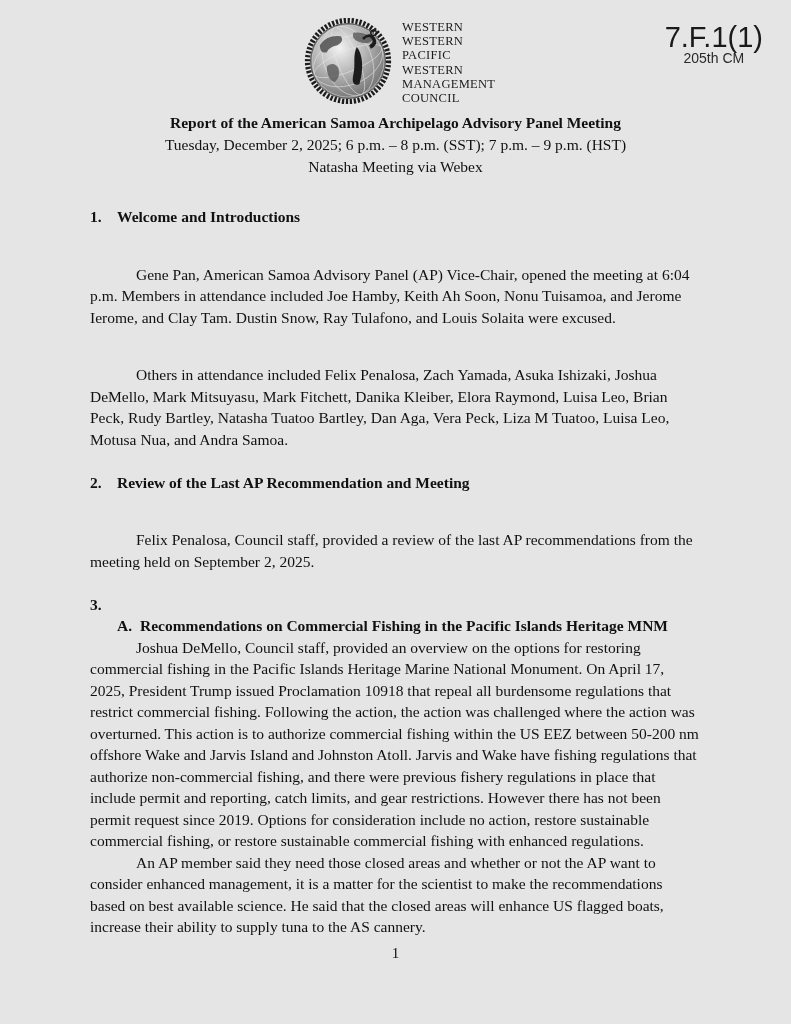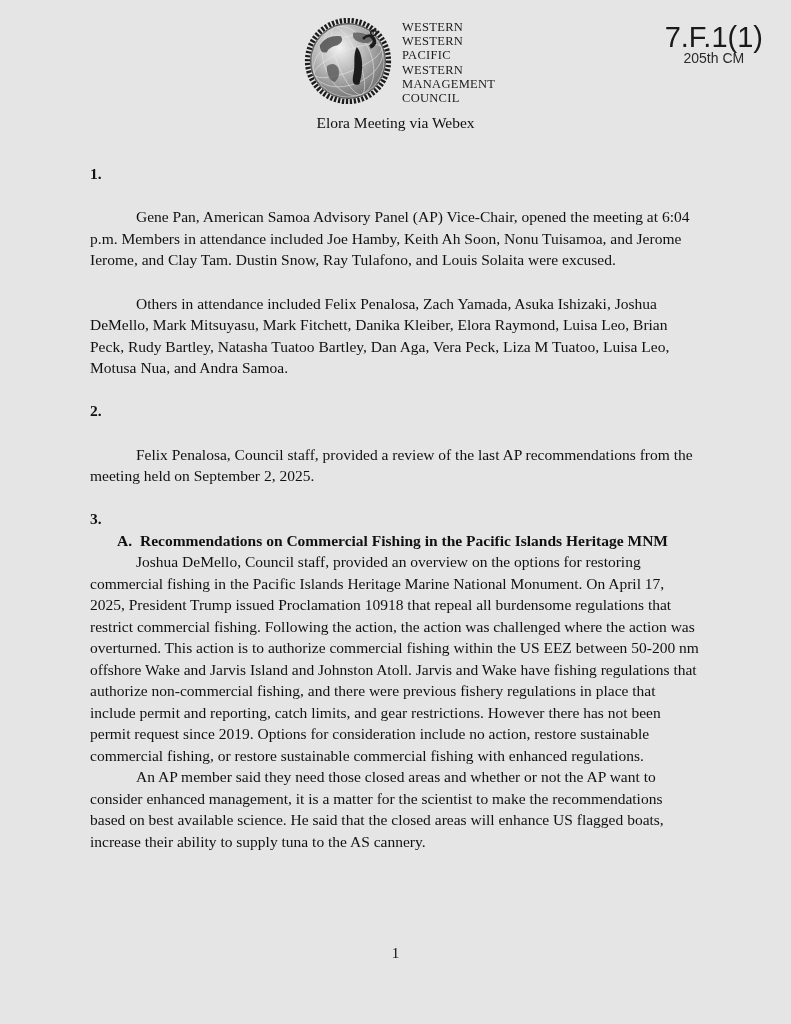--- a/index.html
+++ b/index.html
@@ -40,21 +40,21 @@
 
   
   .sections { margin-top:29px; font-size:15.5px; line-height:21.5px; }
   .section { margin-top:21.5px; }
   .sections .section:first-child { margin-top:0; }
   .sec-heading { display:flex; font-weight:bold; }
   .sec-num { width:27px; flex:0 0 27px; }
   .subheading { display:flex; font-weight:bold; margin-left:27px; }
   .sub-num { width:23px; flex:0 0 23px; }
   .para { text-indent:46px; }
-  .gap { margin-top:22px; }
+  .gap { margin-top:36px; }
 
   
   .footer {
     position:absolute; left:0; right:0; bottom:62px;
     text-align:center; font-size:15px;
   }
 </style>
 </head>
 <body>
 
@@ -105,34 +105,38 @@
         <div>COUNCIL</div>
       </div>
 
       <div class="agenda-block">
         <div class="agenda-code">7.F.1(1)</div>
         <div class="agenda-sub">205th CM</div>
       </div>
     </div>
 
     <div class="title-block">
-      <div>Elora Meeting via Webex</div>
+      <div class="doc-title">Report of the American Samoa Archipelago Advisory Panel Meeting</div>
+      <div>Tuesday, December 2, 2025; 6 p.m. – 8 p.m. (SST); 7 p.m. – 9 p.m. (HST)</div>
+      <div>Natasha Meeting via Webex</div>
     </div>
 
     <div class="sections">
         <div class="section">
           <div class="sec-heading">
             <span class="sec-num">1.</span>
+            <span>Welcome and Introductions</span>
           </div>
           <div class="para gap">Gene Pan, American Samoa Advisory Panel (AP) Vice-Chair, opened the meeting at 6:04 p.m. Members in attendance included Joe Hamby, Keith Ah Soon, Nonu Tuisamoa, and Jerome Ierome, and Clay Tam. Dustin Snow, Ray Tulafono, and Louis Solaita were excused.</div>
           <div class="para gap">Others in attendance included Felix Penalosa, Zach Yamada, Asuka Ishizaki, Joshua DeMello, Mark Mitsuyasu, Mark Fitchett, Danika Kleiber, Elora Raymond, Luisa Leo, Brian Peck, Rudy Bartley, Natasha Tuatoo Bartley, Dan Aga, Vera Peck, Liza M Tuatoo, Luisa Leo, Motusa Nua, and Andra Samoa.</div>
         </div>
         <div class="section">
           <div class="sec-heading">
             <span class="sec-num">2.</span>
+            <span>Review of the Last AP Recommendation and Meeting</span>
           </div>
           <div class="para gap">Felix Penalosa, Council staff, provided a review of the last AP recommendations from the meeting held on September 2, 2025.</div>
         </div>
         <div class="section">
           <div class="sec-heading">
             <span class="sec-num">3.</span>
           </div>
           <div class="subheading">
             <span class="sub-num">A.</span>
             <span>Recommendations on Commercial Fishing in the Pacific Islands Heritage MNM</span>

